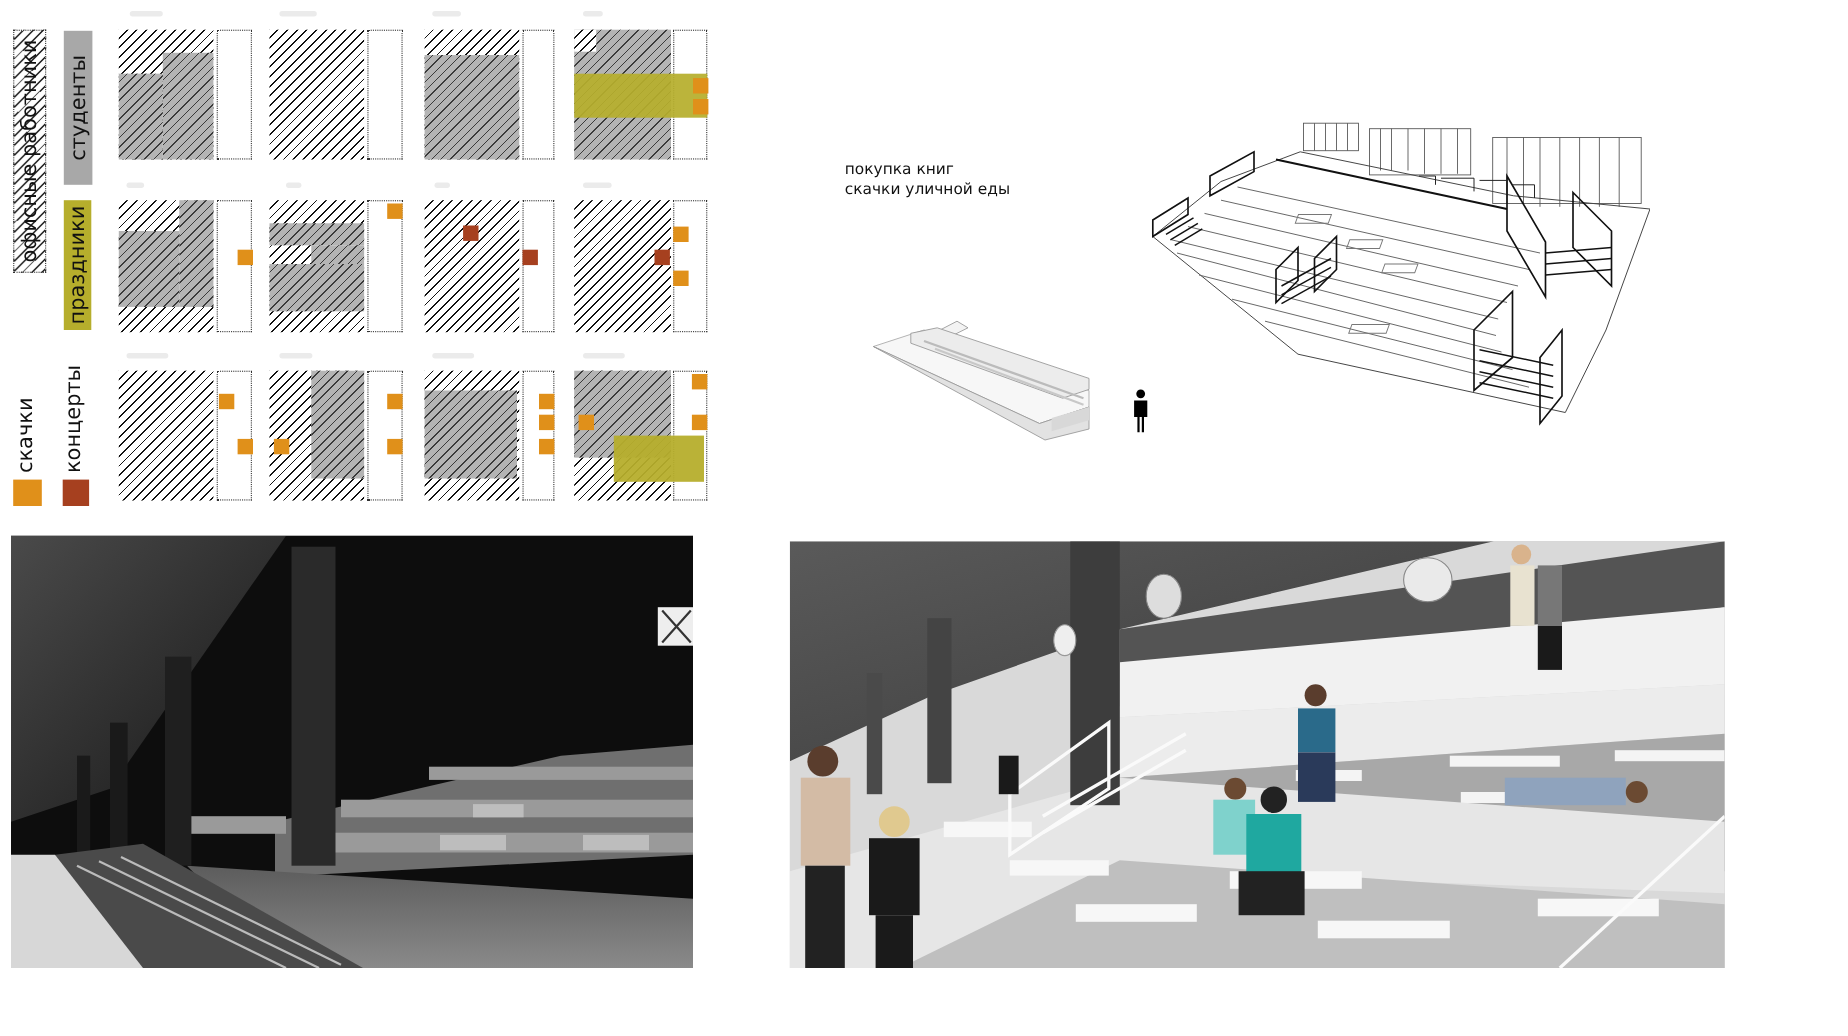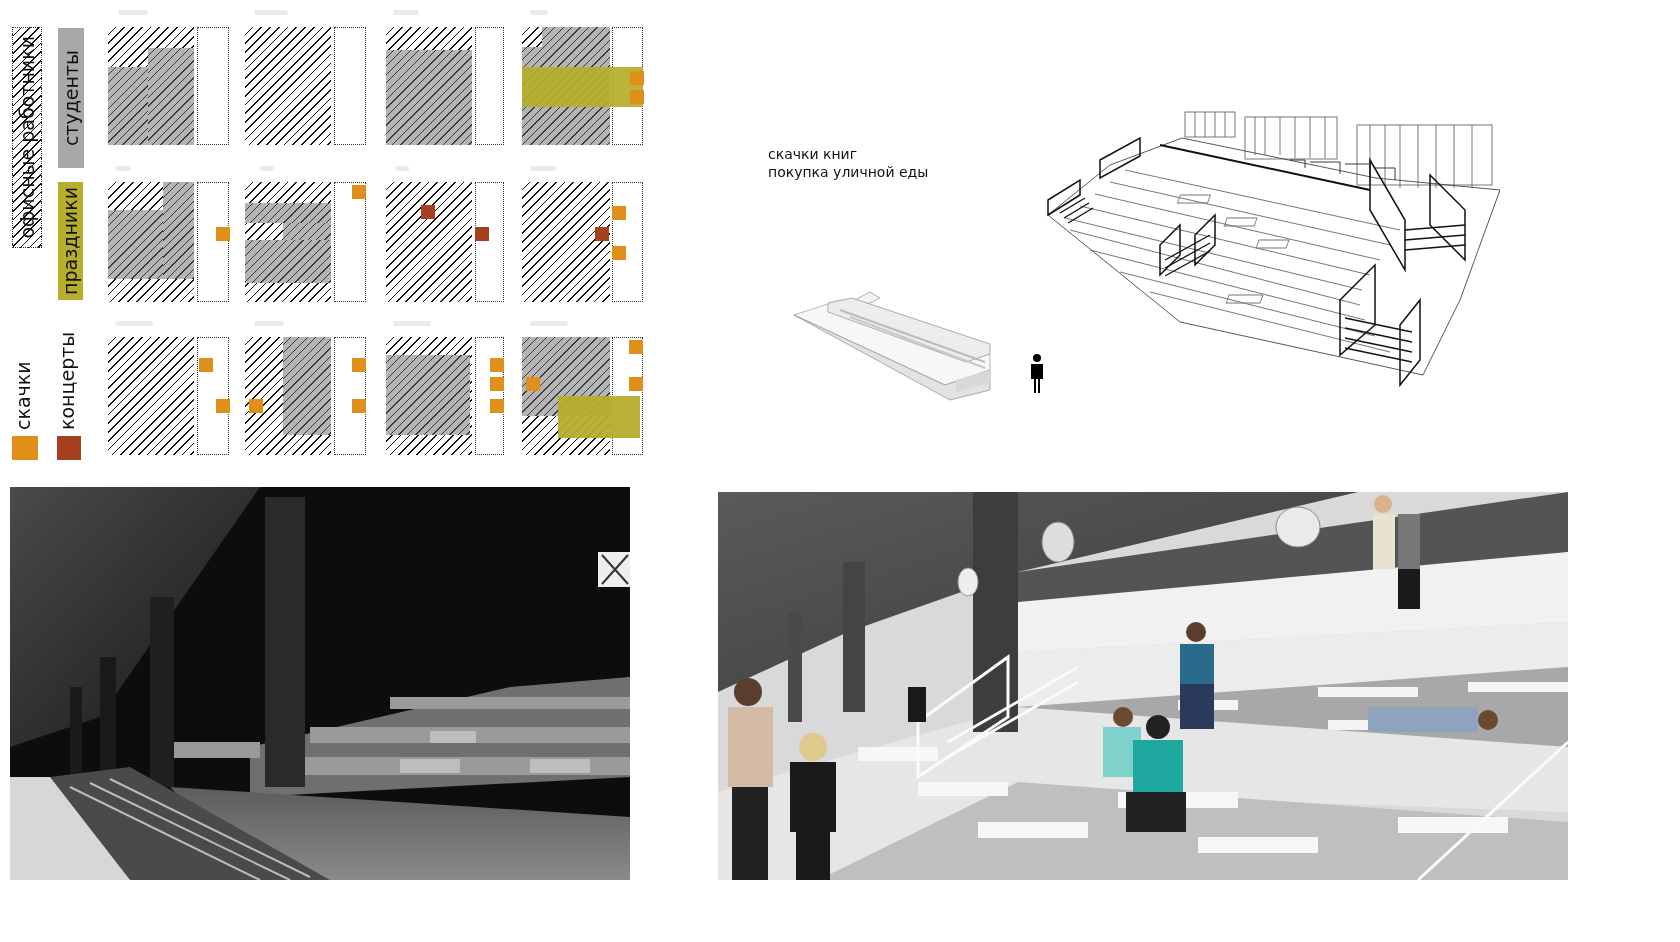--- a/index.html
+++ b/index.html
@@ -119,22 +119,22 @@
   <div class="abs hatch" style="left:522px;top:337px;width:88px;height:118px;"></div>
   <div class="abs hatch-gray" style="left:522px;top:337px;width:88px;height:79px;"></div>
   <div class="abs strip" style="left:612px;top:337px;width:31px;height:118px;"></div>
   <div class="abs olive" style="left:558px;top:396px;width:82px;height:42px;opacity:0.95;"></div>
   <div class="sq orange" style="left:526px;top:377px;"></div>
   <div class="sq orange" style="left:629px;top:340px;"></div>
   <div class="sq orange" style="left:629px;top:377px;"></div>
 </div>
 
 <div class="abs caption" style="left:768px;top:145px;">
-  <div>скачки книг</div>
-  <div>покупка уличной еды</div>
+  <div>покупка книг</div>
+  <div>скачки уличной еды</div>
 </div>
 
 <svg class="abs" style="left:780px;top:270px;" width="230" height="140" viewBox="0 0 230 140">
   <polygon points="40,48 90,22 100,28 48,54" fill="#f3f3f3" stroke="#999" stroke-width="0.8"></polygon>
   <polygon points="14,45 165,115 210,100 210,85 60,30" fill="#f7f7f7" stroke="#aaa" stroke-width="0.8"></polygon>
   <polygon points="48,33 72,28 210,74 210,84 186,92 48,42" fill="#ececec" stroke="#999" stroke-width="0.8"></polygon>
   <polygon points="14,45 170,130 210,120 210,100 165,115" fill="#e2e2e2" stroke="#999" stroke-width="0.8"></polygon>
   <line x1="60" y1="40" x2="205" y2="92" stroke="#bbb" stroke-width="2"></line>
   <line x1="70" y1="47" x2="205" y2="98" stroke="#c8c8c8" stroke-width="2"></line>
   <polygon points="176,122 210,112 210,100 176,110" fill="#d8d8d8"></polygon>

